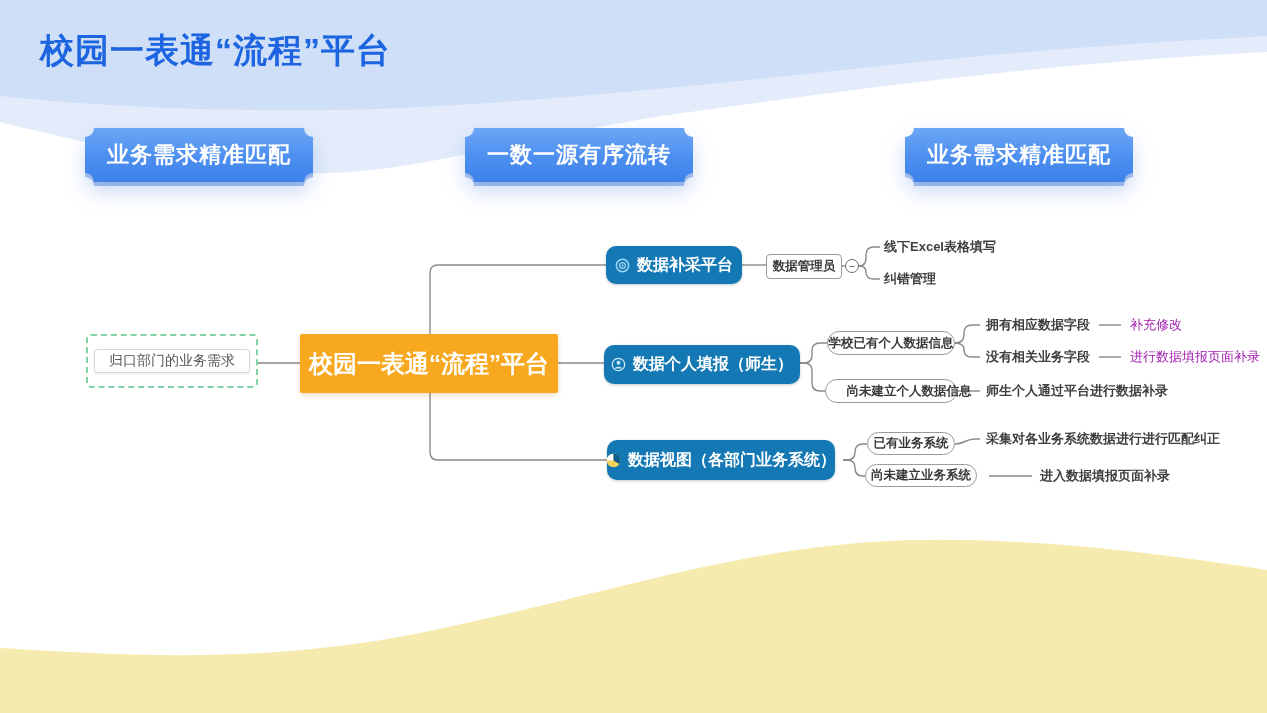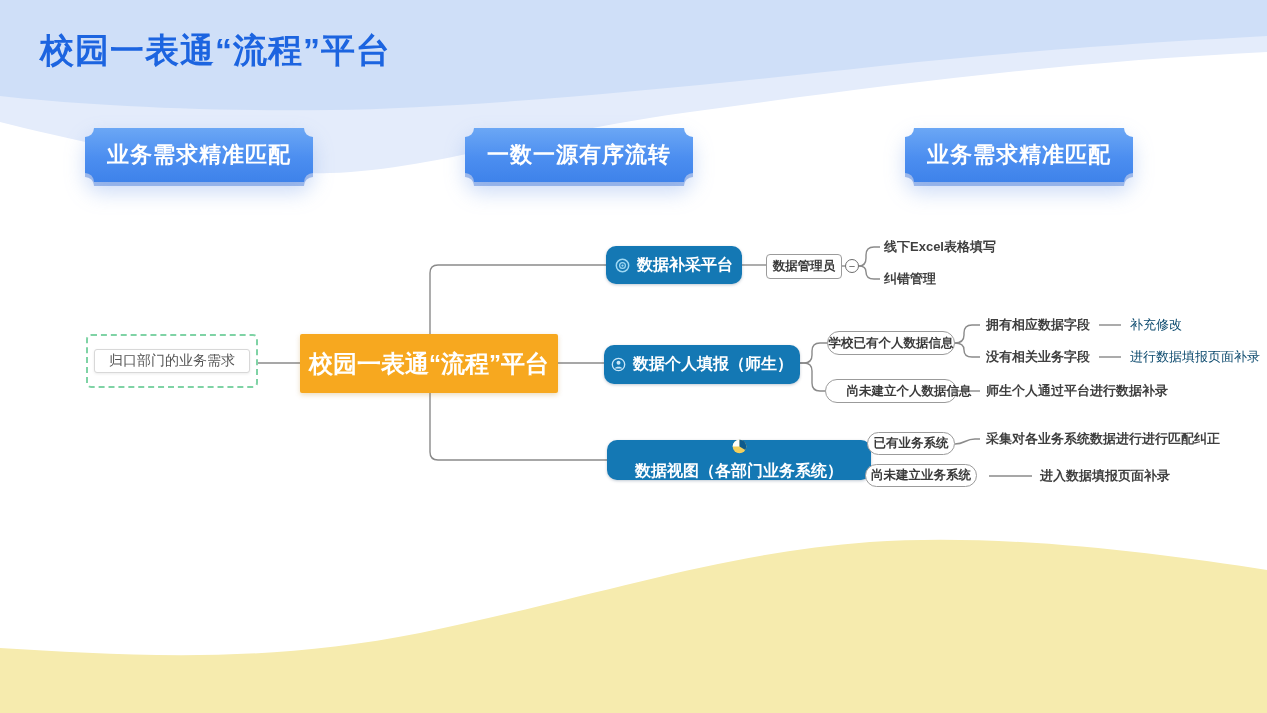--- a/index.html
+++ b/index.html
@@ -66,21 +66,21 @@
     box-shadow:0 2px 5px rgba(180,120,0,.25);
   }
 
   .branch {
     background:#1478b4; border-radius:10px; color:#fff; font-weight:bold;
     display:flex; align-items:center; justify-content:center; gap:7px; white-space:nowrap;
     font-size:16px; box-shadow:0 1px 3px rgba(0,40,80,.25);
   }
   #branch-1 { left:606px; top:246px; width:136px; height:38px; }
   #branch-2 { left:604px; top:345px; width:196px; height:39px; }
-  #branch-3 { left:607px; top:440px; width:264px; height:40px;flex-direction:column; }
+  #branch-3 { left:607px; top:440px; width:228px; height:40px; }
   .branch .icon { width:15px; height:15px; display:inline-flex; flex:none; }
 
   .child-box {
     background:#fff; border:1.2px solid #9b9b9b; border-radius:12px;
     display:flex; align-items:center; justify-content:center;
     font-size:12.5px; font-weight:bold; color:#3a3a3a; white-space:nowrap;
   }
   #mgr-box   { left:766px; top:254px; width:76px;  height:25px; border-radius:4px; }
   #c2a-box   { left:827px; top:331px; width:128px; height:24px; }
   #c2b-box   { left:825px; top:379px; width:132px; height:24px;padding-left:36px; }
@@ -92,21 +92,21 @@
     border:1.4px solid #6d6d6d; border-radius:50%; background:#fff;
     display:flex; align-items:center; justify-content:center;
     font-size:11px; line-height:1; color:#555; cursor:pointer;
   }
 
   .leaf-row {
     display:flex; align-items:center; white-space:nowrap;
     transform:translateY(-50%);
   }
   .leaf-label { font-size:13px; font-weight:bold; color:#3f3f3f; }
-  .leaf-note  { font-size:13px; color:#0c4a6e; }
+  .leaf-note  { font-size:13px; color:#a21caf; }
   .dash { width:22px; height:1.5px; background:#ababab; margin:0 9px; flex:none; }
 
   #leaf-1a { left:884px; top:247px; }
   #leaf-1b { left:884px; top:279px; }
   #leaf-2a { left:986px; top:325px; }
   #leaf-2b { left:986px; top:357px; }
   #leaf-2c { left:986px; top:391px; }
   #leaf-3a { left:986px; top:439px; }
   #leaf-3b { left:1040px; top:476px; }
 </style>

